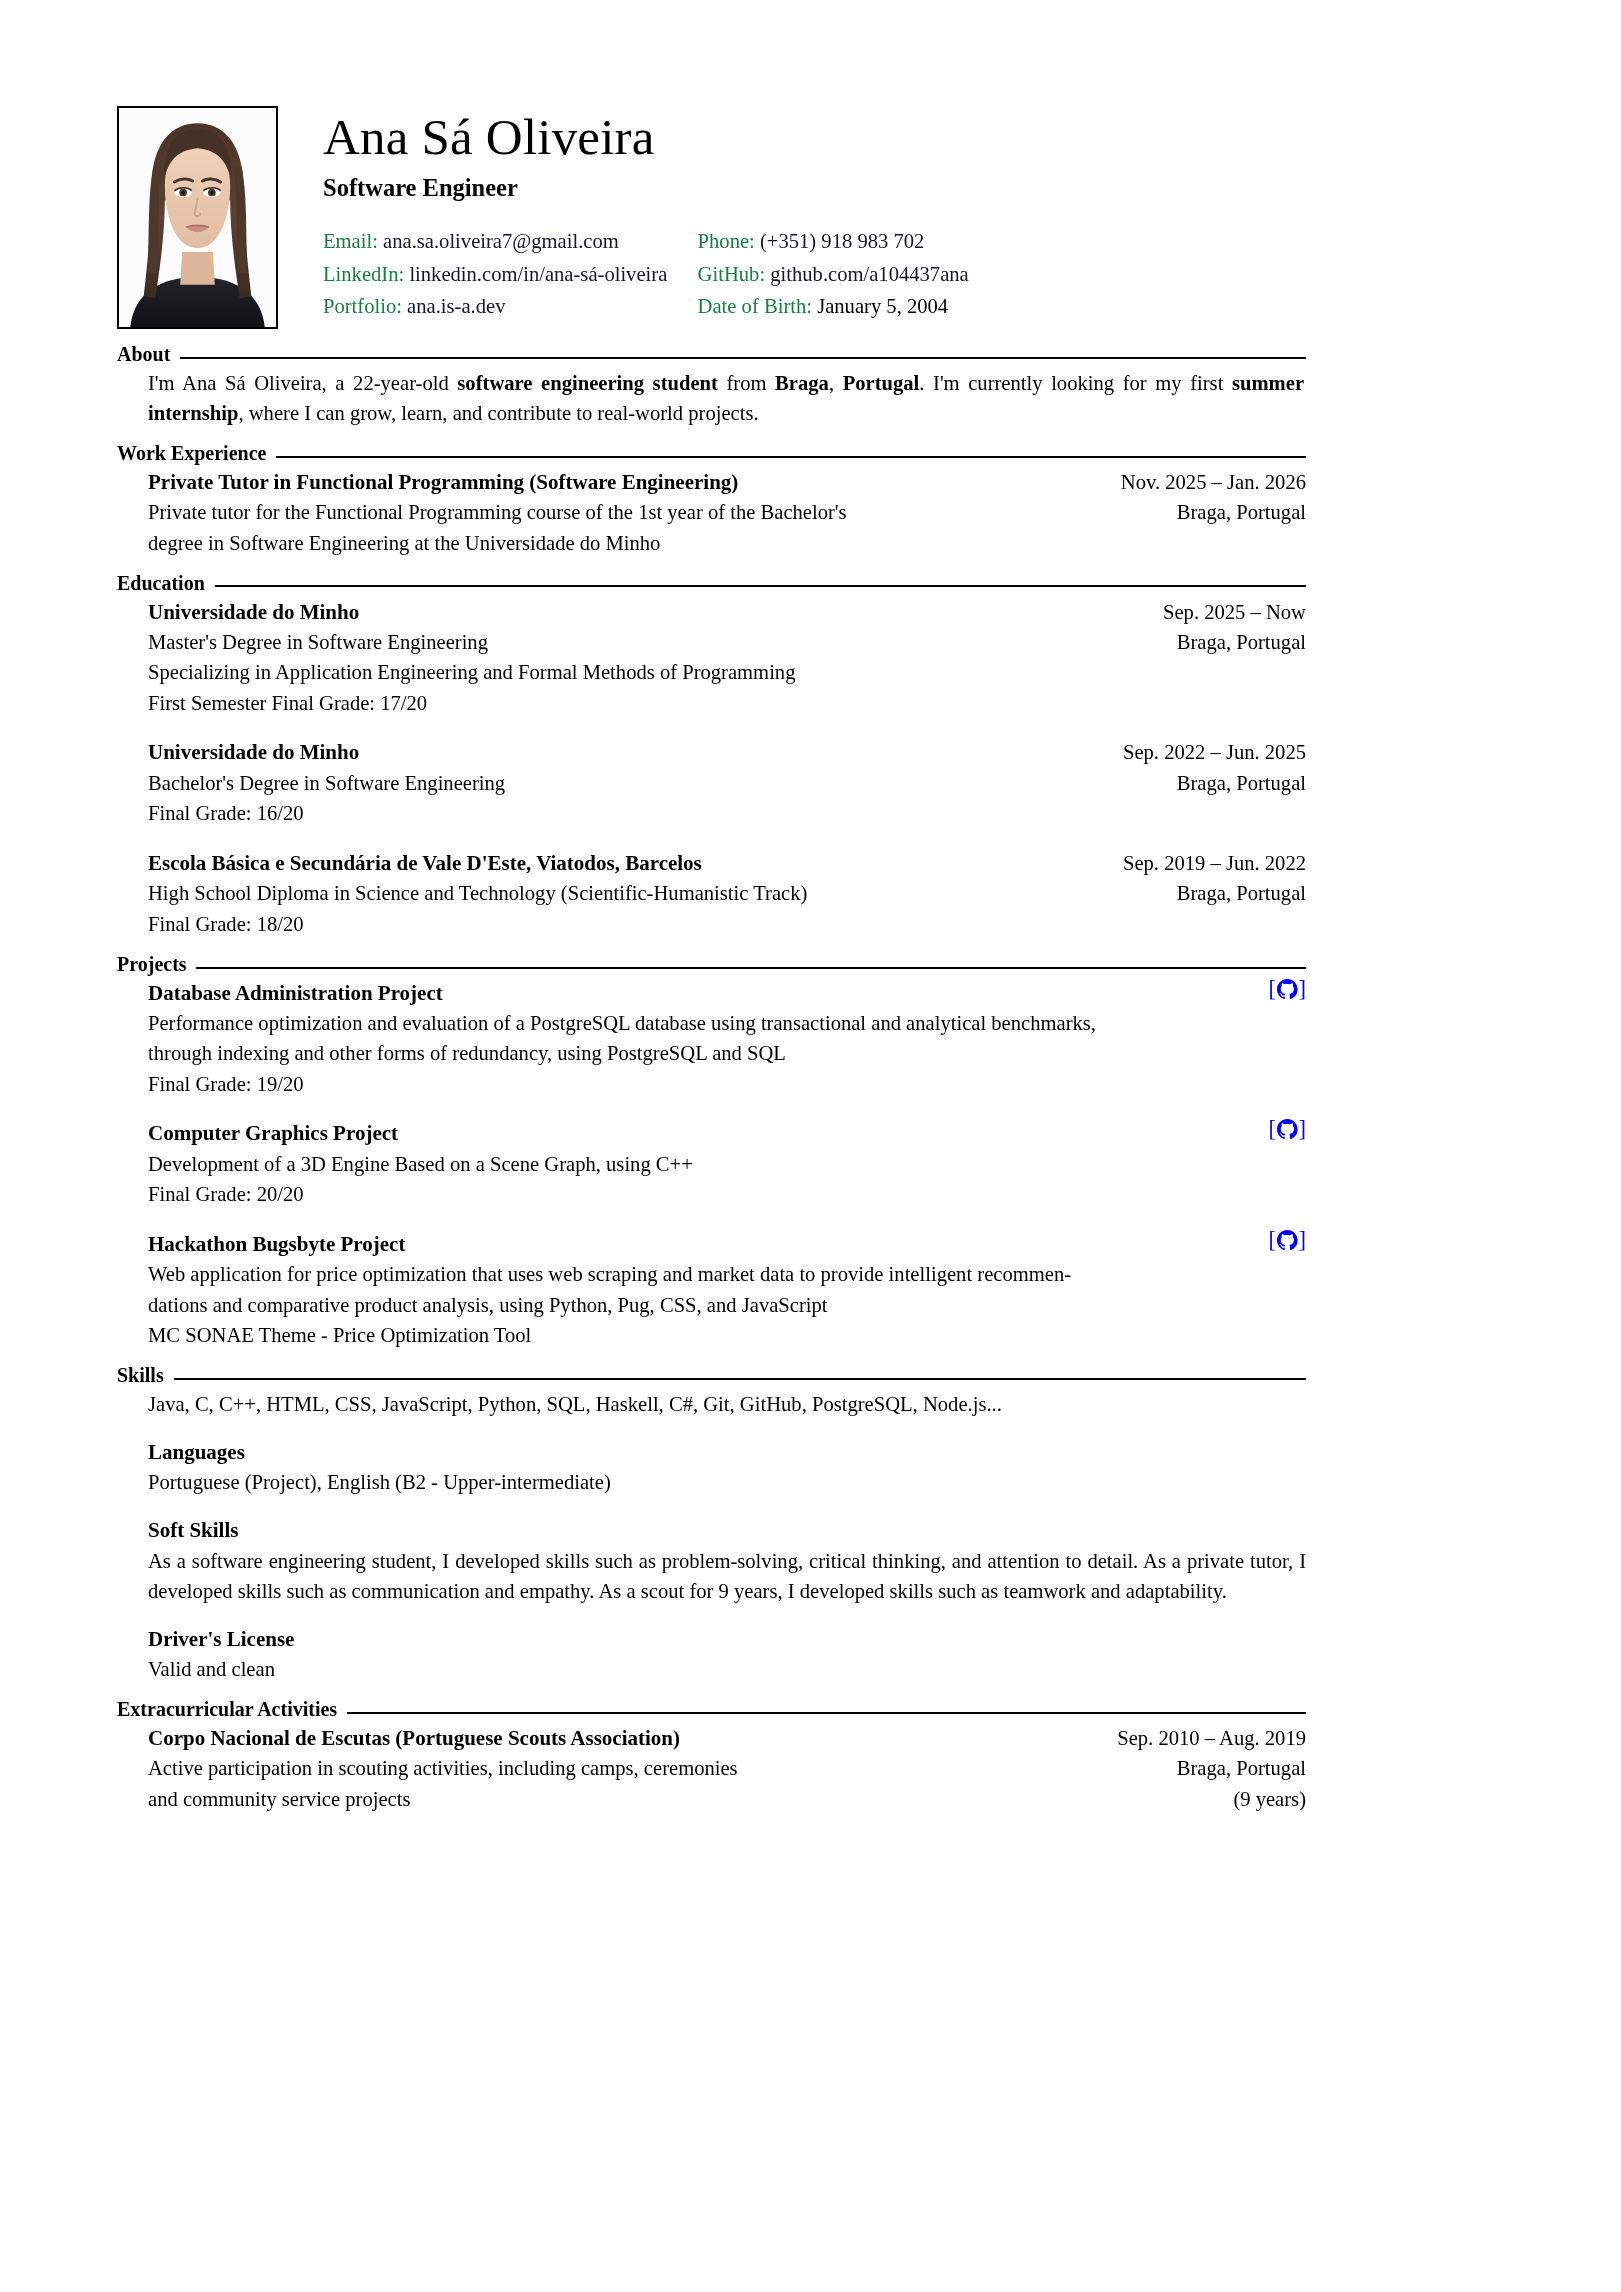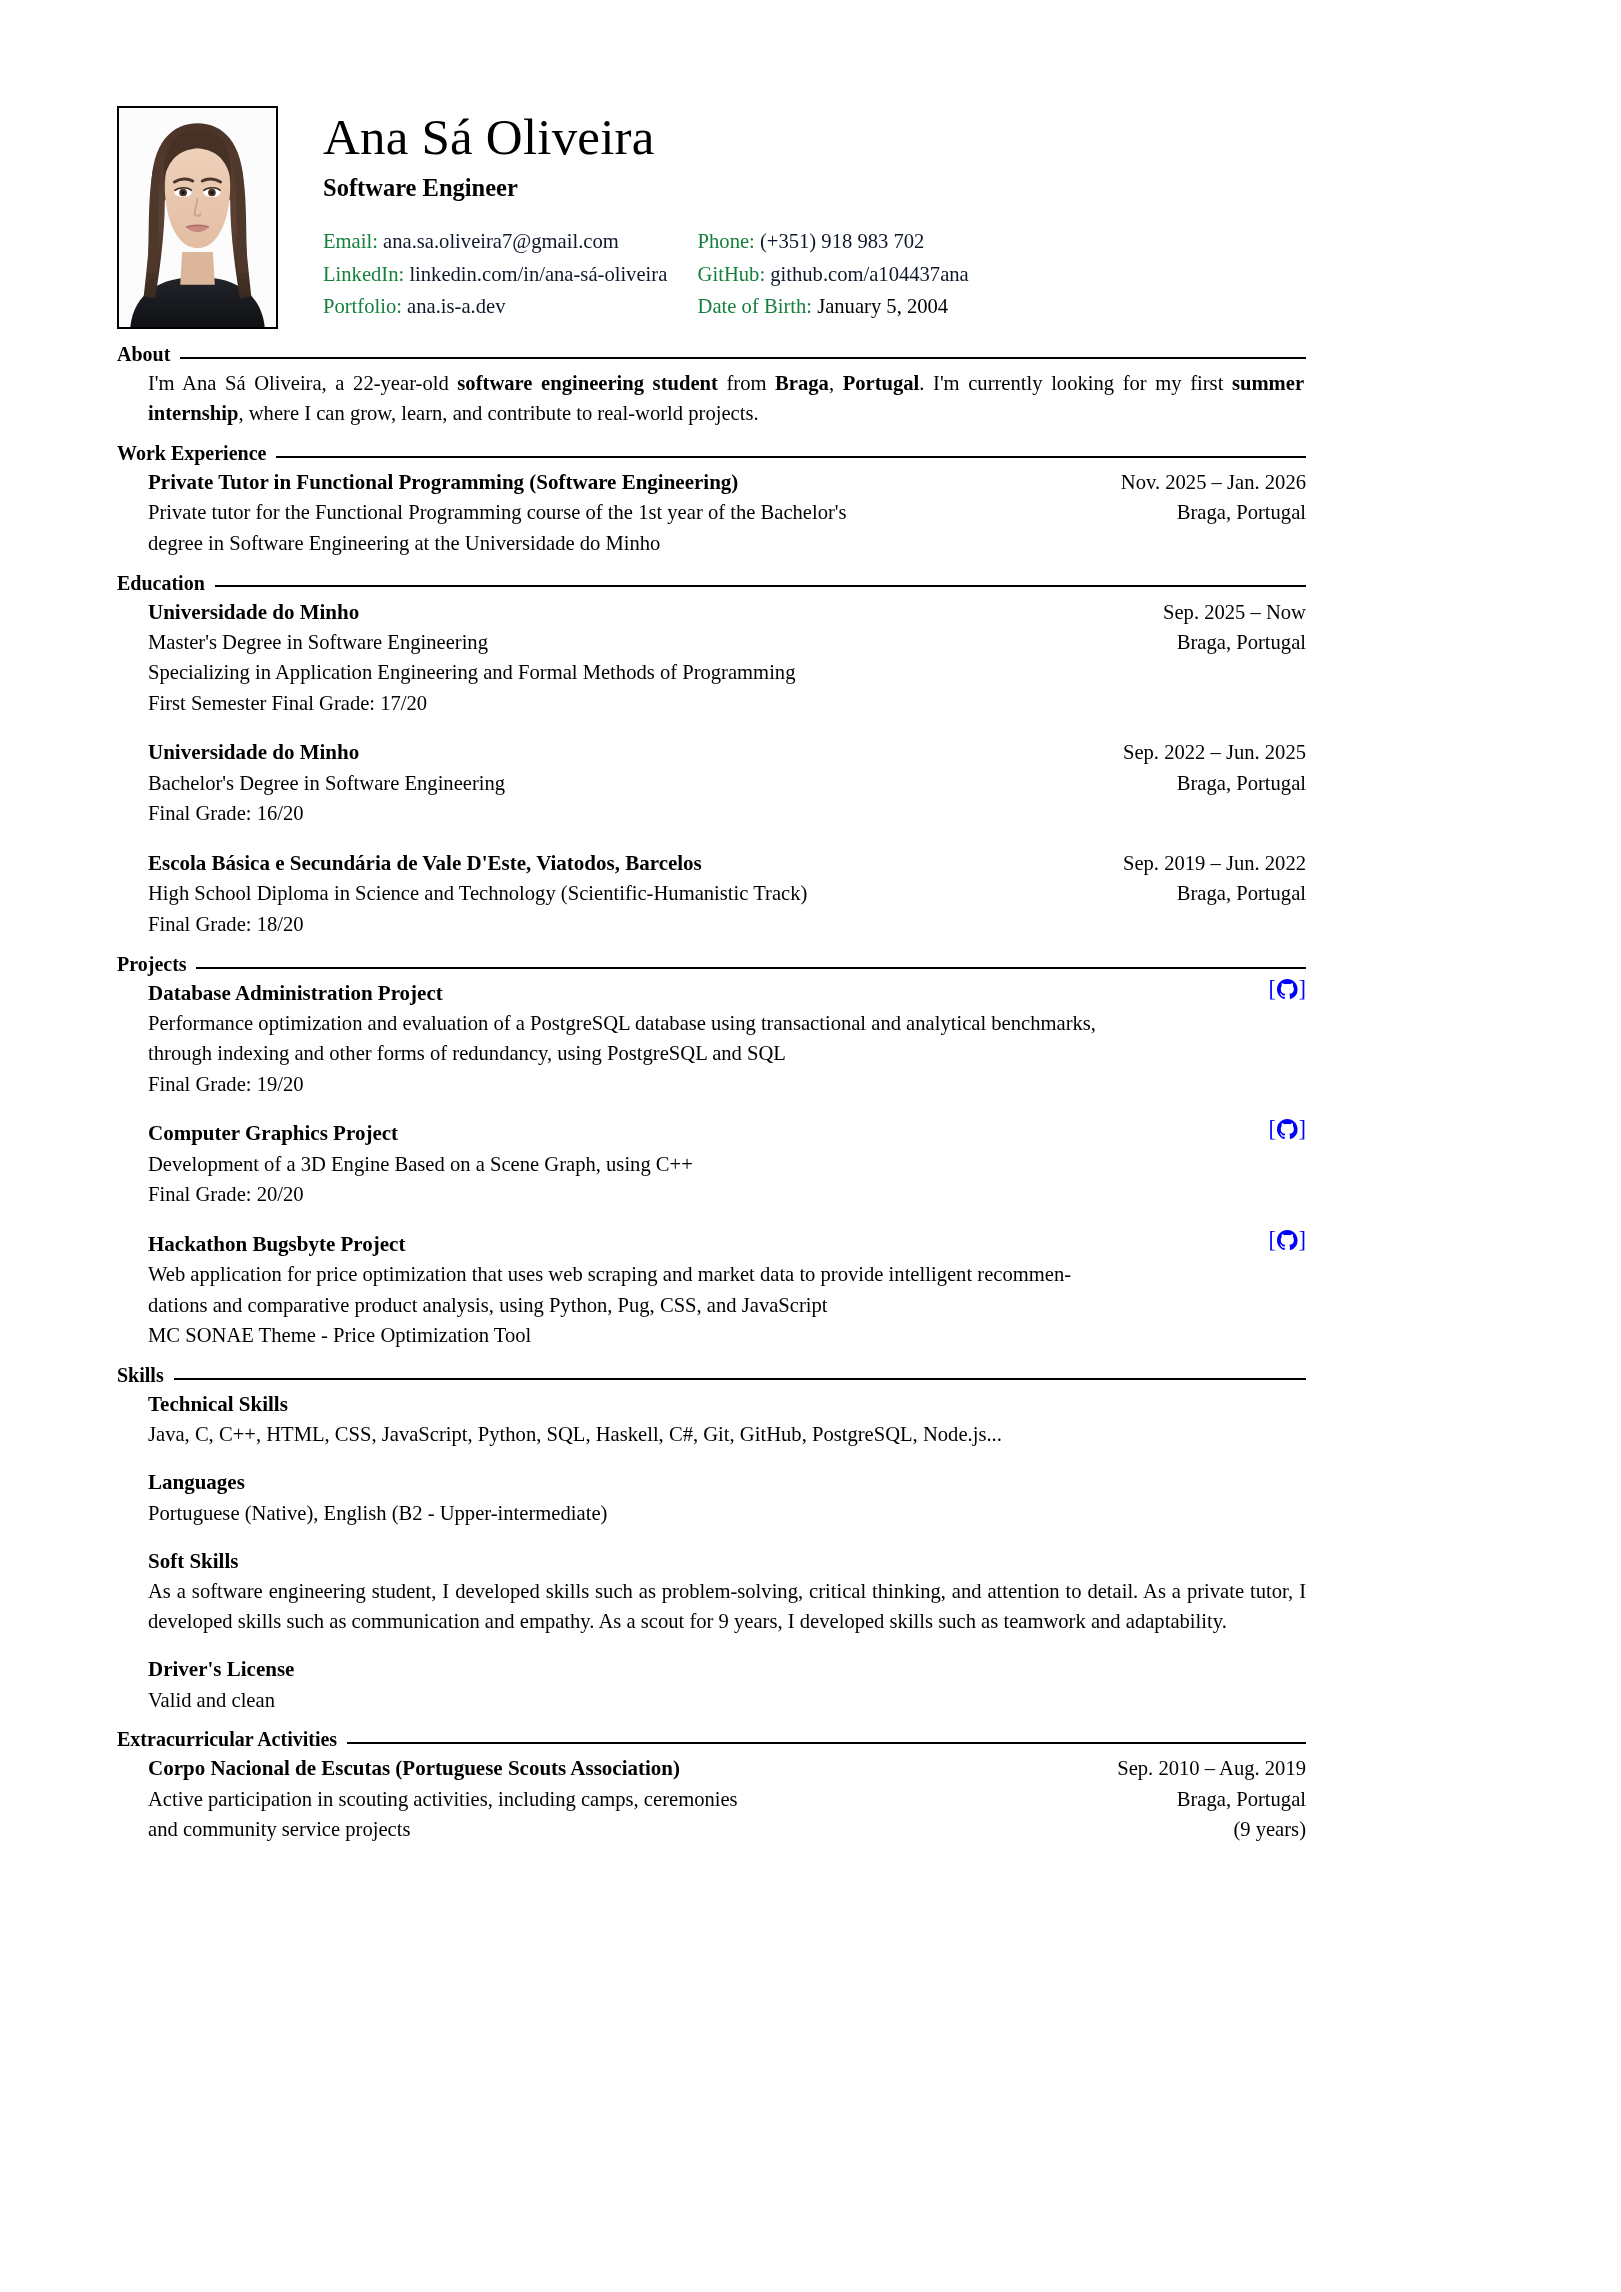--- a/index.html
+++ b/index.html
@@ -392,26 +392,25 @@
       <div class="entry-line">MC SONAE Theme - Price Optimization Tool</div>
     </div>
   </div>
 
   <div class="section">
     <div class="section-title">Skills</div>
     <div class="section-rule"></div>
   </div>
   <div class="entries">
     <div class="skill-block">
-      <div class="skill-heading">Technical Skills</div>
       <div class="skill-body">Java, C, C++, HTML, CSS, JavaScript, Python, SQL, Haskell, C#, Git, GitHub, PostgreSQL, Node.js...</div>
     </div>
     <div class="skill-block">
       <div class="skill-heading">Languages</div>
-      <div class="skill-body">Portuguese (Native), English (B2 - Upper-intermediate)</div>
+      <div class="skill-body">Portuguese (Project), English (B2 - Upper-intermediate)</div>
     </div>
     <div class="skill-block">
       <div class="skill-heading">Soft Skills</div>
       <div class="skill-body">As a software engineering student, I developed skills such as problem-solving, critical thinking, and attention to detail. As a private tutor, I developed skills such as communication and empathy. As a scout for 9 years, I developed skills such as teamwork and adaptability.</div>
     </div>
     <div class="skill-block">
       <div class="skill-heading">Driver's License</div>
       <div class="skill-body">Valid and clean</div>
     </div>
   </div>

